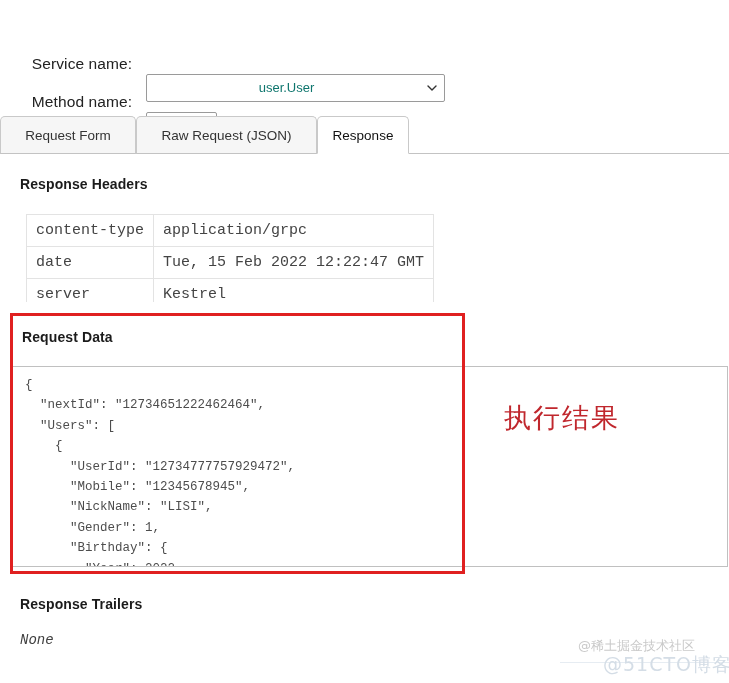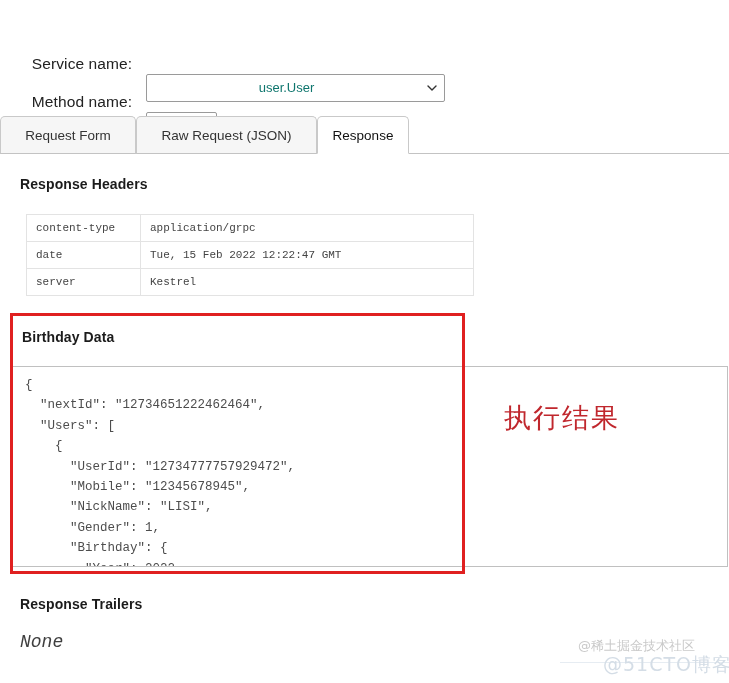--- a/index.html
+++ b/index.html
@@ -99,24 +99,24 @@
     font-size: 14px;
     font-weight: bold;
     color: #1b1b1b;
     letter-spacing: .1px;
   }
 
   
   .headers-table {
     position: absolute;
     left: 26px; top: 214px;
-    width: 448px;
+    width: 390px;
     border-collapse: collapse;
     font-family: "Liberation Mono", "DejaVu Sans Mono", monospace;
-    font-size: 11px;
+    font-size: 15px;
     color: #444444;
   }
   .headers-table td {
     border: 1px solid #e3e3e3;
     padding: 7px 9px;
     white-space: nowrap;
   }
   .headers-table td.k { width: 114px; }
 
   
@@ -165,21 +165,21 @@
     letter-spacing: 2px;
     white-space: nowrap;
   }
 
   
   .trailers-none {
     position: absolute;
     left: 20px; top: 632px;
     font-family: "Liberation Mono", "DejaVu Sans Mono", monospace;
     font-style: italic;
-    font-size: 18px;
+    font-size: 14px;
     color: #3f3f3f;
   }
 
   
   .wm1 {
     position: absolute;
     left: 578px; top: 637px;
     font-family: "DejaVu Sans", sans-serif;
     font-size: 13px;
     color: #c9c9c9;
@@ -250,21 +250,21 @@
       <td>Tue, 15 Feb 2022 12:22:47 GMT</td>
     </tr>
     <tr>
       <td class="k">server</td>
       <td>Kestrel</td>
     </tr>
   </tbody>
     </table>
   <div class="headers-mask"></div>
 
-  <div class="section-title" style="left:22px;top:329px;">Birthday Data</div>
+  <div class="section-title" style="left:22px;top:329px;">Request Data</div>
 
   <div class="code-block">
     <pre>{
   "nextId": "12734651222462464",
   "Users": [
     {
       "UserId": "12734777757929472",
       "Mobile": "12345678945",
       "NickName": "LISI",
       "Gender": 1,

